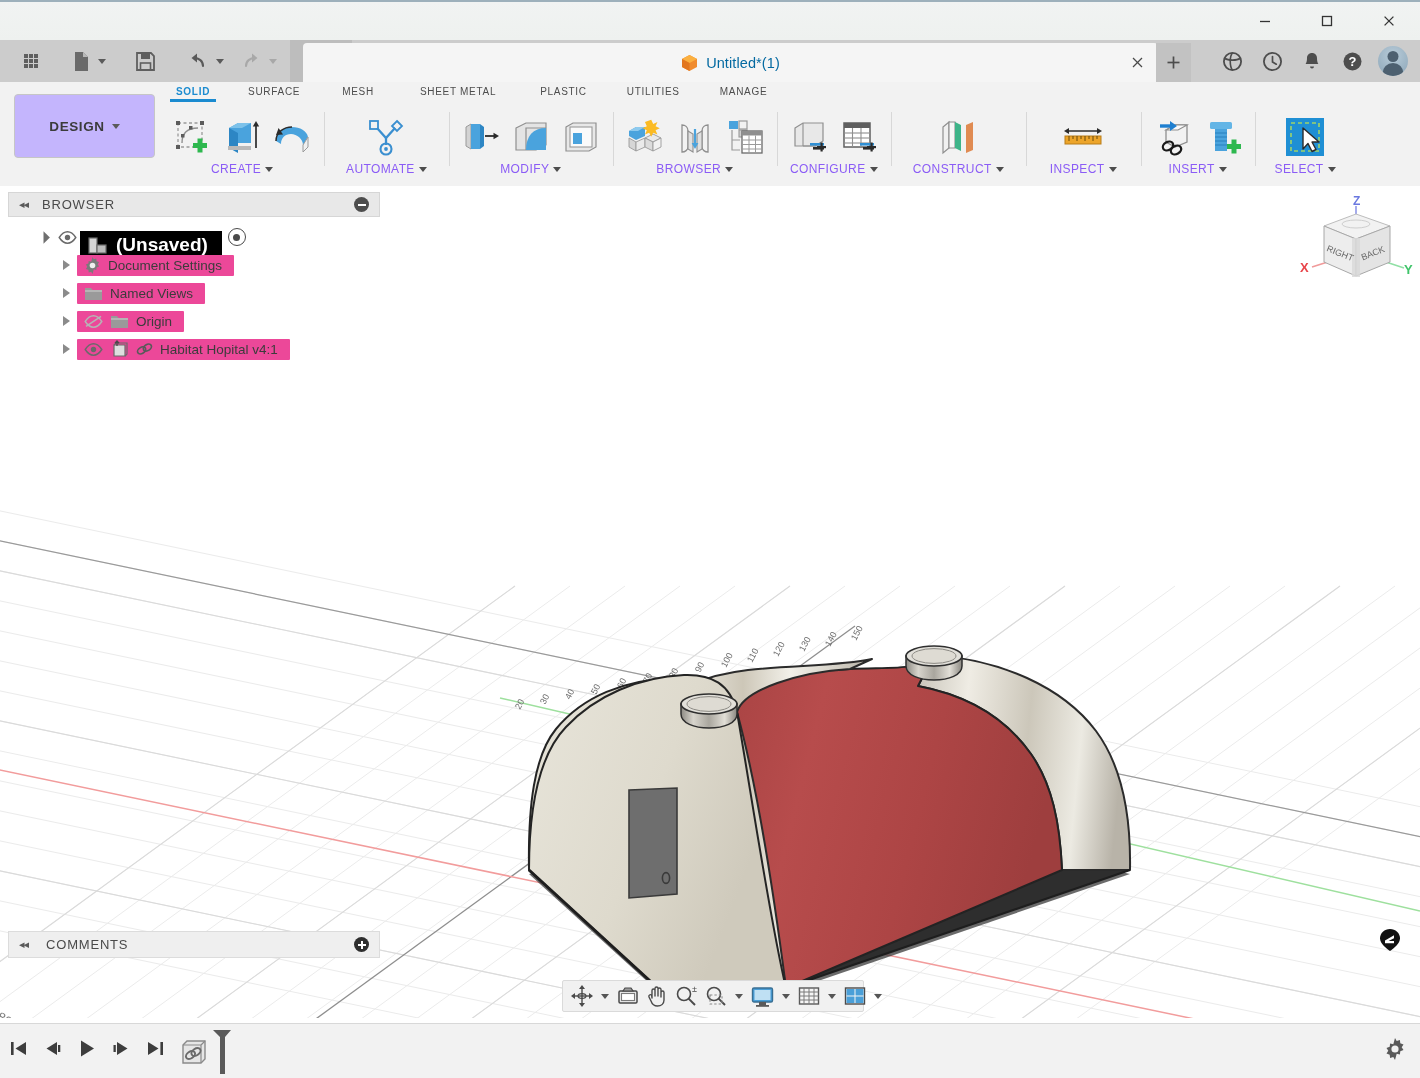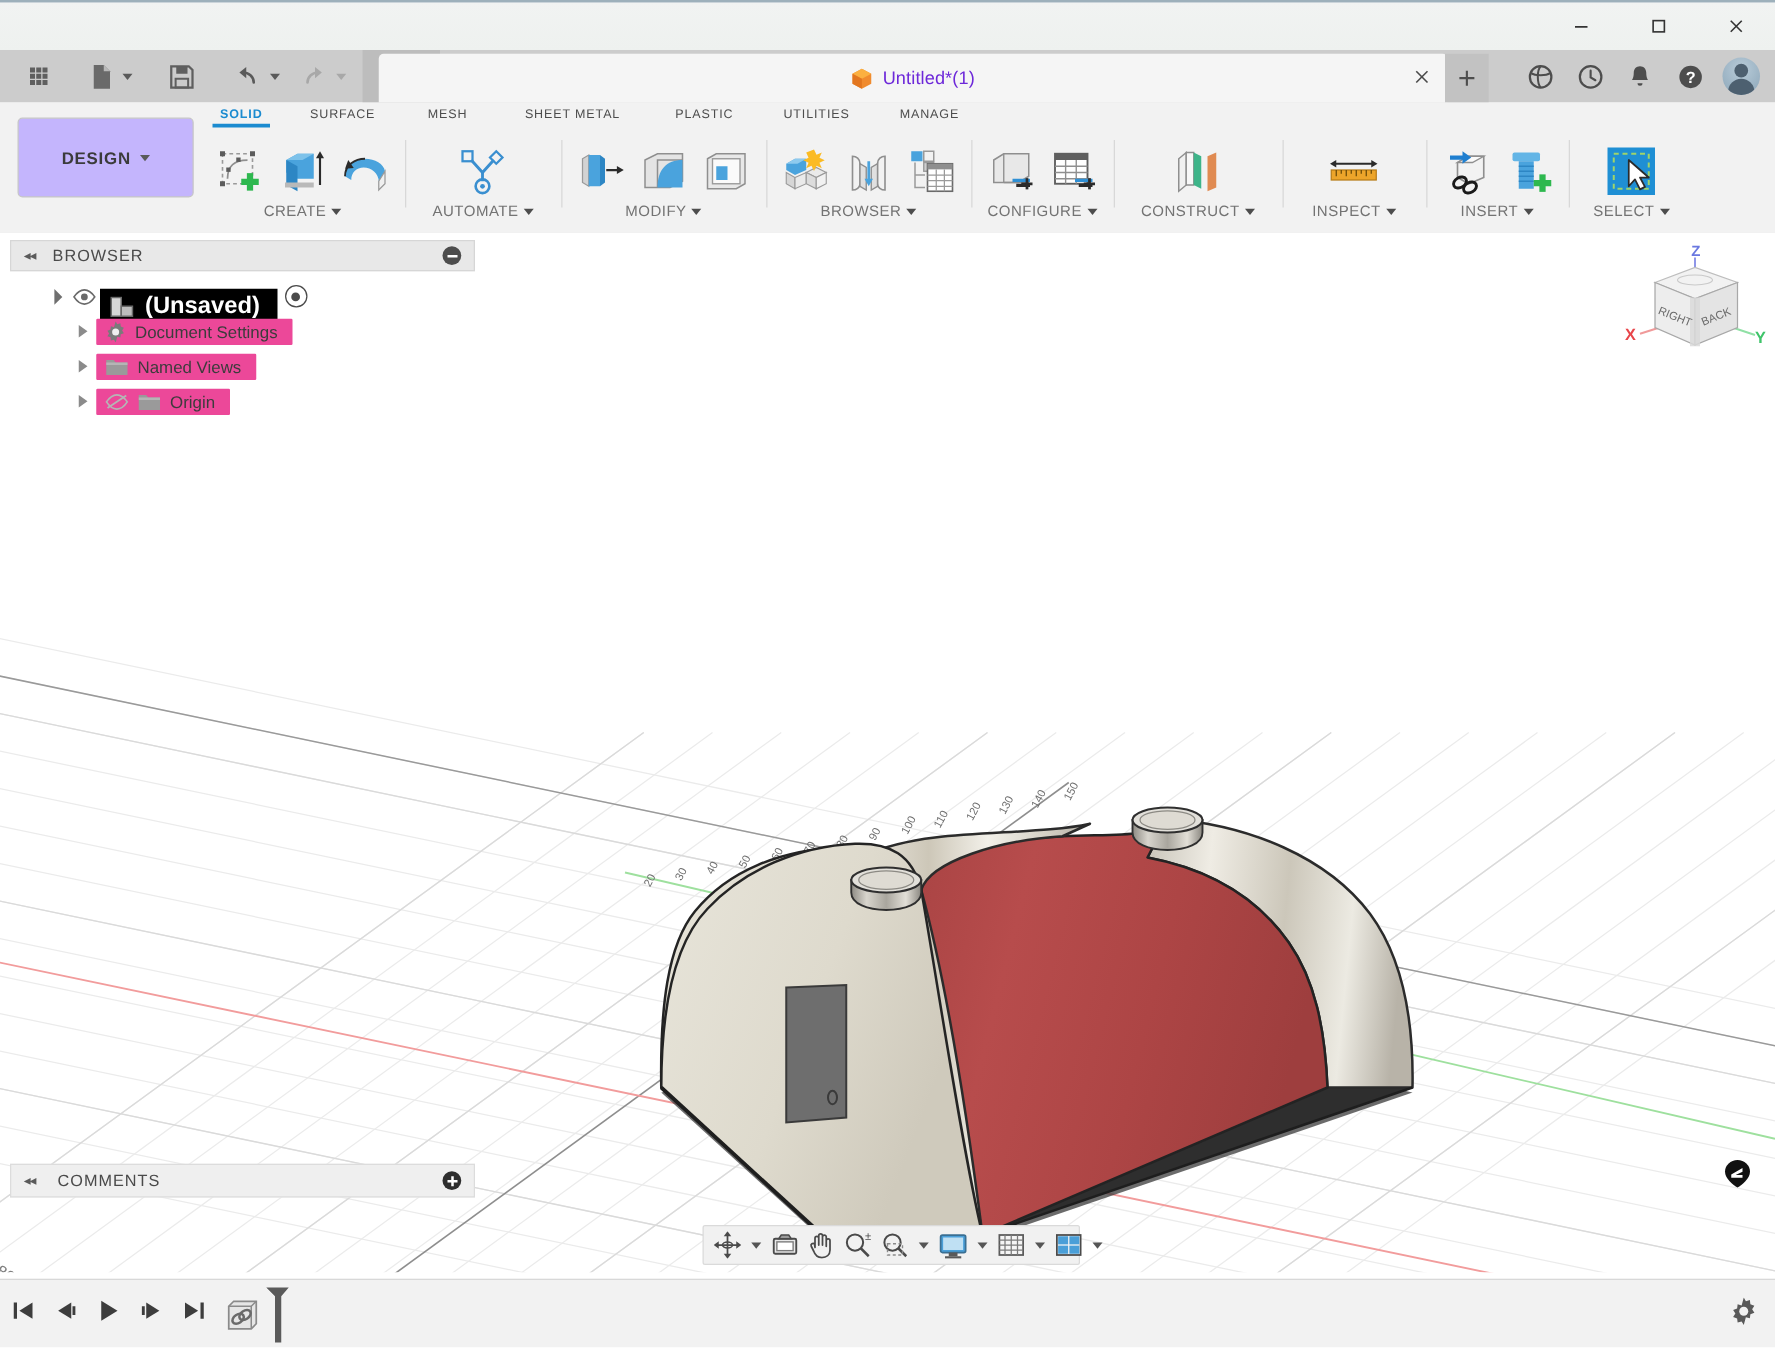--- a/index.html
+++ b/index.html
@@ -33,21 +33,21 @@
     gap:2px;cursor:default;
   }
   .qbtn.home{background:#bdbdbd;width:52px;}
   .caret{width:0;height:0;border-left:4px solid transparent;border-right:4px solid transparent;border-top:5px solid #5a5a5a;}
 
   .doctab{
     position:absolute;left:303px;top:3px;width:855px;height:39px;
     background:#f5f5f5;border-radius:4px 4px 0 0;
     display:flex;align-items:center;justify-content:center;
   }
-  .doctab .tabtitle{font-size:14.5px;color:#6d28d9;letter-spacing:.1px;}
+  .doctab .tabtitle{font-size:14.5px;color:#0369a1;letter-spacing:.1px;}
   .tabcube{margin-right:8px;display:block;}
   .tabclose{position:absolute;right:14px;top:12px;cursor:default;}
   .newtab{
     position:absolute;left:1156px;top:3px;width:35px;height:39px;background:#c2c2c2;
     display:flex;align-items:center;justify-content:center;cursor:default;
   }
   .trayicons{position:absolute;right:8px;top:0;height:42px;display:flex;align-items:center;gap:0;}
   .tray{width:40px;height:42px;display:flex;align-items:center;justify-content:center;cursor:default;}
   .avatar{
     width:30px;height:30px;border-radius:50%;overflow:hidden;margin-left:6px;margin-right:4px;
@@ -79,21 +79,21 @@
   }
   .designbtn span{font-size:13.5px;font-weight:bold;color:#3b3b3b;letter-spacing:.6px;}
 
   .panels{position:absolute;left:160px;top:24px;height:78px;display:flex;align-items:flex-start;}
   .panel{display:flex;flex-direction:column;align-items:center;justify-content:flex-start;padding:0 9px;height:78px;position:relative;}
   .panel + .panel:before{
     content:"";position:absolute;left:0;top:6px;bottom:18px;width:1px;background:#d8d8d8;
   }
   .prow{display:flex;align-items:flex-end;gap:4px;height:54px;padding-top:2px;}
   .pitem{width:46px;height:50px;display:flex;align-items:center;justify-content:center;cursor:default;border-radius:2px;}
-  .plabel{font-size:12px;color:#737373;display:flex;align-items:center;gap:4px;cursor:default;letter-spacing:.4px;white-space:nowrap;}
+  .plabel{font-size:12px;color:#8b5cf6;display:flex;align-items:center;gap:4px;cursor:default;letter-spacing:.4px;white-space:nowrap;}
   .plabel .caret{border-top-color:#4d4d4d;}
 
   
   .browser{
     position:absolute;left:8px;top:192px;width:372px;
     font-size:13.5px;color:#3c3c3c;
   }
   .browser-head{
     height:25px;background:#e8e8e8;border:1px solid #d6d6d6;
     display:flex;align-items:center;padding:0 10px;box-sizing:border-box;cursor:default;
@@ -904,20 +904,43 @@
               </svg>
             </span>
             <svg width="19" height="15" viewBox="0 0 19 15">
               <path d="M1 2h6l1.6 2H18v10H1z" fill="#9a9a9a"></path>
               <rect x="1" y="4" width="17" height="2" fill="#b5b5b5"></rect>
             </svg>
             <span>Origin</span>
           </span>
         </div>
 
+        <div class="node" style="padding-left:47px;">
+          <span class="arrow">
+              <span class="tri"></span>
+            </span>
+          <span class="nlabel">
+            <span style="display:flex;align-items:center;">
+              <svg width="19" height="13" viewBox="0 0 19 13">
+                  <path d="M1.2 6.5C4 2.2 7 .8 9.5.8s5.5 1.4 8.3 5.7c-2.8 4.3-5.8 5.7-8.3 5.7S4 10.8 1.2 6.5z" fill="none" stroke="#6a6a6a" stroke-width="1.4"></path>
+                  <circle cx="9.5" cy="6.5" r="2.7" fill="#6a6a6a"></circle>
+                </svg>
+            </span>
+            <svg width="19" height="18" viewBox="0 0 19 18">
+              <path d="M4 5h11v11H4z" fill="#dedede" stroke="#6a6a6a" stroke-width="1.2"></path>
+              <path d="M4 5l2-2h11v11l-2 2" fill="none" stroke="#6a6a6a" stroke-width="1.2"></path>
+              <path d="M7 1v5M5 3.2l2-2.2 2 2.2" fill="none" stroke="#4a4a4a" stroke-width="1.3"></path>
+            </svg>
+            <svg width="17" height="14" viewBox="0 0 17 14">
+              <ellipse cx="5.6" cy="8.4" rx="4.4" ry="3" transform="rotate(-32 5.6 8.4)" fill="none" stroke="#5a5a5a" stroke-width="1.7"></ellipse>
+              <ellipse cx="11.4" cy="5.6" rx="4.4" ry="3" transform="rotate(-32 11.4 5.6)" fill="none" stroke="#5a5a5a" stroke-width="1.7"></ellipse>
+            </svg>
+            <span>Habitat Hopital v4:1</span>
+          </span>
+        </div>
 
       </div>
     </div>
 
     <div class="comments">
       <span class="collapse" style="font-size:11px;color:#5a5a5a;letter-spacing:-1px;">◂◂</span>
       <span class="ct">COMMENTS</span>
       <span class="plus"></span>
     </div>
 

